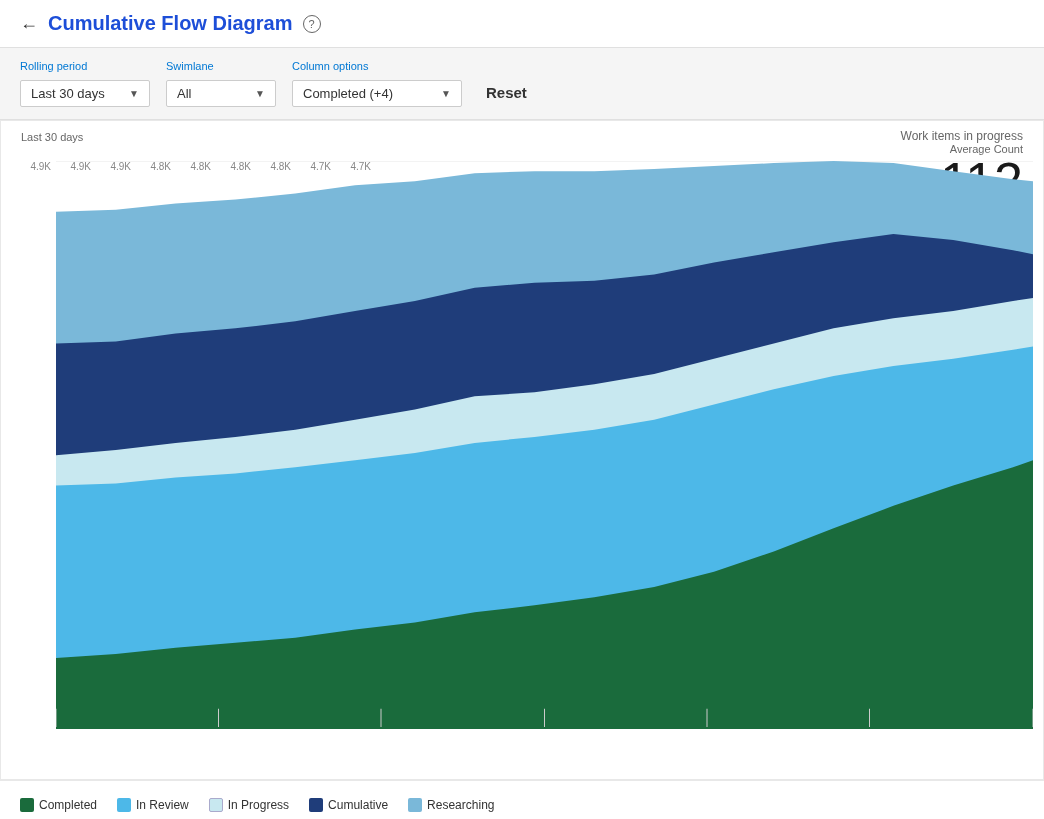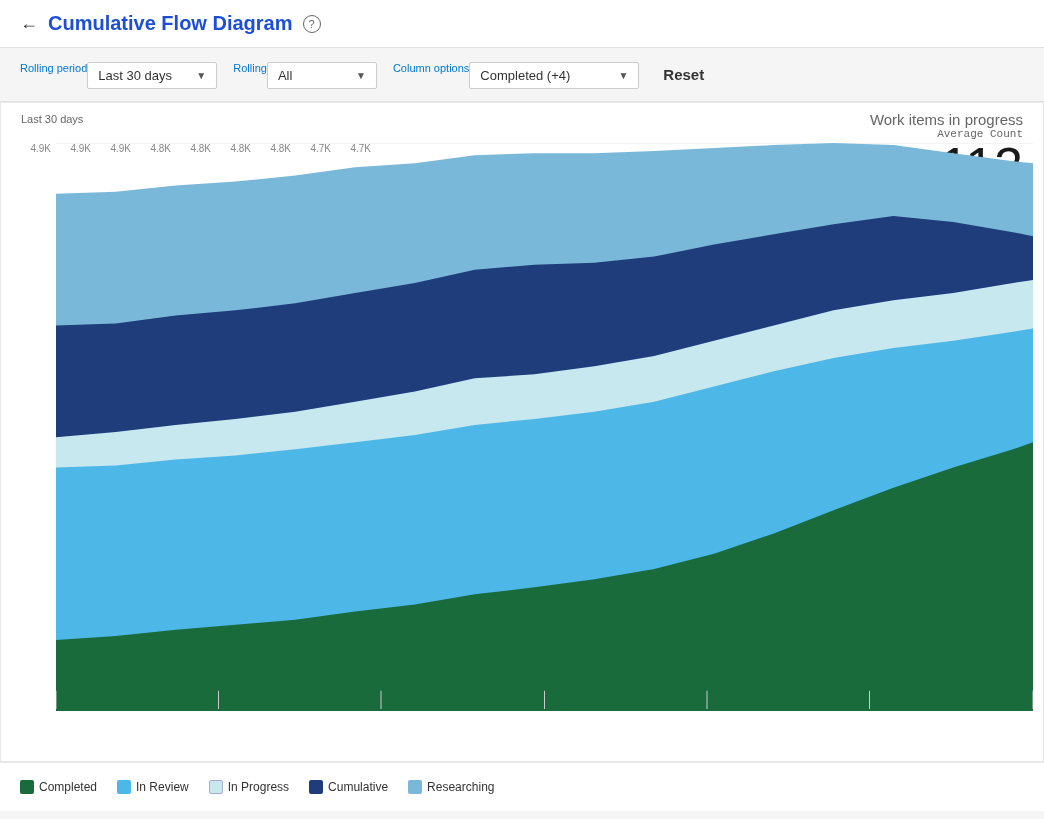--- a/index.html
+++ b/index.html
@@ -4,30 +4,30 @@
   <style>
     * { box-sizing: border-box; margin: 0; padding: 0; }
     body { font-family: 'Segoe UI', Arial, sans-serif; background: #f5f5f5; color: #333; width: 1044px; min-height: 819px; }
 
     .header { display: flex; align-items: center; padding: 12px 20px; background: #fff; border-bottom: 1px solid #e0e0e0; }
     .back-btn { background: none; border: none; cursor: pointer; font-size: 18px; color: #333; margin-right: 10px; display: flex; align-items: center; }
     .page-title { font-size: 20px; font-weight: 600; color: #1d4ed8; }
     .help-icon { margin-left: 10px; width: 18px; height: 18px; border-radius: 50%; border: 1px solid #666; display: inline-flex; align-items: center; justify-content: center; font-size: 11px; color: #666; cursor: pointer; }
 
     .toolbar { display: flex; align-items: flex-end; padding: 12px 20px; background: #f5f5f5; gap: 16px; border-bottom: 1px solid #e0e0e0; }
-    .control-group { display: flex; gap: 0; }
+    .control-group { display: flex; flex-direction: column; gap: 8px; }
     .control-label { font-size: 11px; color: #0078d4; font-weight: 500; }
     .dropdown { display: flex; align-items: center; border: 1px solid #ccc; background: #fff; padding: 5px 10px; min-width: 130px; font-size: 13px; cursor: pointer; border-radius: 2px; gap: 8px; }
     .dropdown-arrow { margin-left: auto; font-size: 10px; color: #555; }
     .reset-btn { background: none; border: none; font-size: 15px; font-weight: 700; color: #333; cursor: pointer; padding: 6px 8px; align-self: flex-end; }
 
     .chart-container { background: #fff; margin: 0; padding: 10px 20px 10px 20px; position: relative; height: 660px; border: 1px solid #e8e8e8; }
     .chart-period { font-size: 11px; color: #666; position: absolute; top: 10px; left: 20px; }
     .chart-stats { position: absolute; top: 8px; right: 20px; text-align: right; }
-    .chart-stats-label { font-size: 15px; color: #666; }
+    .chart-stats-label { font-size: 12px; color: #666; }
     .chart-stats-count { font-size: 52px; font-weight: 300; color: #1a1a1a; line-height: 1; }
 
     .chart-area { position: absolute; left: 55px; right: 10px; top: 40px; bottom: 50px; }
     .y-axis { position: absolute; left: 10px; top: 40px; bottom: 50px; display: flex; flex-direction: row; justify-content: space-between; }
     .y-label { font-size: 10px; color: #888; text-align: right; width: 40px; }
 
     .x-axis { position: absolute; left: 55px; right: 10px; bottom: 15px; display: flex; justify-content: space-between; }
     .x-label { font-size: 10px; color: #888; text-align: center; }
     .x-label .month { display: block; }
 
@@ -50,42 +50,42 @@
 
 <div class="toolbar">
   <div class="control-group">
     <label class="control-label">Rolling period</label>
     <div class="dropdown">
       <span>Last 30 days</span>
       <span class="dropdown-arrow">▼</span>
     </div>
   </div>
   <div class="control-group">
-    <label class="control-label">Rolling</label>
+    <label class="control-label">Swimlane</label>
     <div class="dropdown" style="min-width:110px;">
       <span>All</span>
       <span class="dropdown-arrow">▼</span>
     </div>
   </div>
   <div class="control-group">
     <label class="control-label">Column options</label>
     <div class="dropdown" style="min-width:170px;">
       <span>Completed (+4)</span>
       <span class="dropdown-arrow">▼</span>
     </div>
   </div>
   <button class="reset-btn">Reset</button>
 </div>
 
 <div class="chart-container">
   <span class="chart-period">Last 30 days</span>
 
   <div class="chart-stats">
     <div class="chart-stats-label">Work items in progress</div>
-    <div style="font-size:11px;color:#666;font-family:Liberation Mono, monospace;">Average Count</div>
+    <div style="font-size:11px;color:#666;">Average Count</div>
     <div class="chart-stats-count">112</div>
   </div>
 
   <div class="y-axis">
     <span class="y-label">4.9K</span>
     <span class="y-label">4.9K</span>
     <span class="y-label">4.9K</span>
     <span class="y-label">4.8K</span>
     <span class="y-label">4.8K</span>
     <span class="y-label">4.8K</span>

